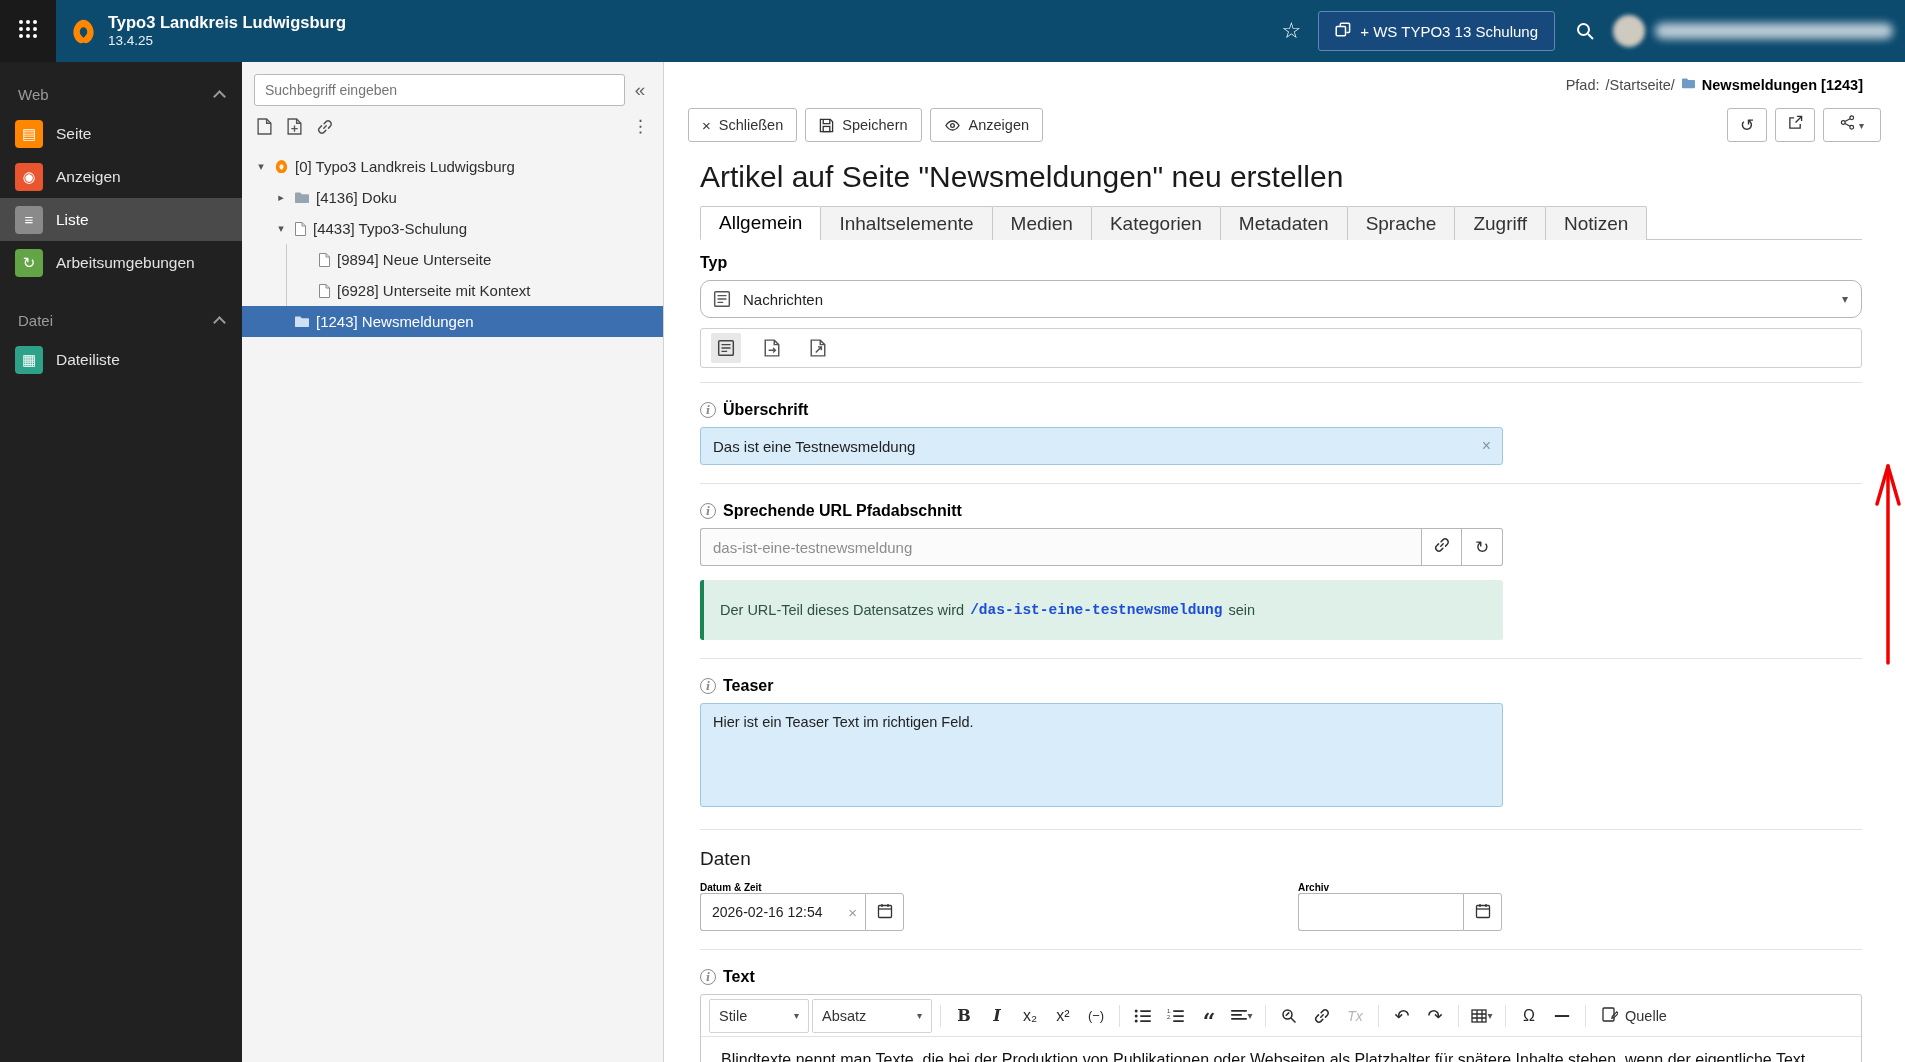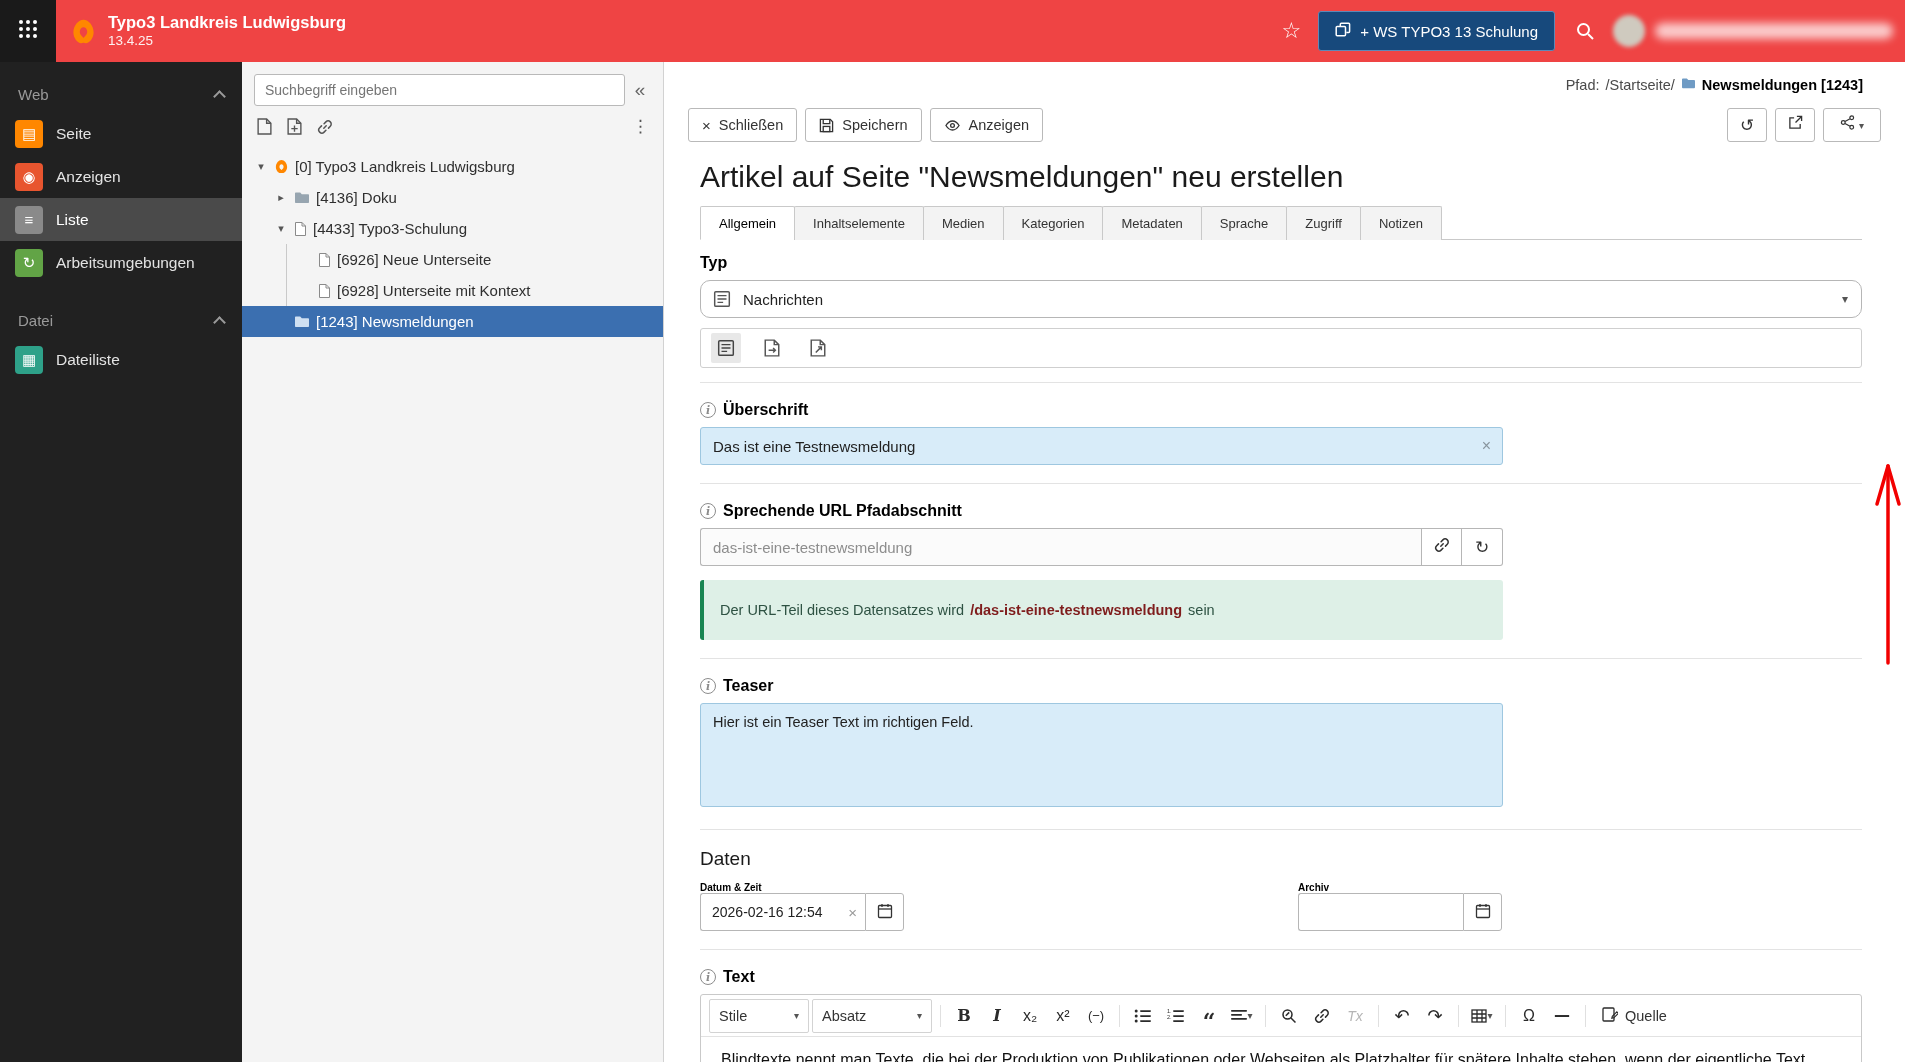--- a/index.html
+++ b/index.html
@@ -1,21 +1,21 @@
 <!DOCTYPE html>
 <html><head>
 <meta charset="utf-8">
 <style>
   html,body{margin:0;padding:0;background:#fff;}
   .screen{position:relative;width:1905px;height:1062px;overflow:hidden;
     font-family:"Liberation Sans",sans-serif;background:#fff;color:#222;}
   *{box-sizing:border-box;}
 
   
-  .topbar{position:absolute;left:0;top:0;width:1905px;height:62px;background:#ef4444;display:flex;align-items:center;z-index:50;}
+  .topbar{position:absolute;left:0;top:0;width:1905px;height:62px;background:#0c4a6e;display:flex;align-items:center;z-index:50;}
   .tb-grid-btn{width:56px;height:62px;background:#1a1a1a;display:flex;align-items:center;justify-content:center;cursor:pointer;flex:0 0 auto;}
   .tb-logo{margin-left:14px;display:flex;align-items:center;flex:0 0 auto;}
   .tb-titles{margin-left:11px;color:#fff;line-height:1.25;}
   .tb-site{font-size:16.5px;font-weight:bold;}
   .tb-version{font-size:13.5px;opacity:.92;}
   .tb-right{position:absolute;right:0;top:0;height:62px;display:flex;align-items:center;}
   .tb-star{color:#fff;font-size:22px;margin-right:17px;cursor:pointer;}
   .tb-ws-btn{height:40px;padding:0 16px;background:#17497c;border:1px solid #5d89b8;border-radius:3px;color:#fff;font-size:15px;display:flex;align-items:center;gap:9px;cursor:pointer;}
   .tb-search{margin:0 18px 0 20px;cursor:pointer;display:flex;}
   .tb-avatar{width:32px;height:32px;border-radius:50%;background:#cfcabf;filter:blur(2px);margin-right:10px;}
@@ -57,21 +57,21 @@
   .dbtn{height:34px;background:#fff;border:1px solid #b9b9b9;border-radius:3px;padding:0 13px;display:flex;align-items:center;gap:8px;font-size:14.5px;color:#333;cursor:pointer;}
   .dbtn .bi{font-size:15px;color:#333;display:flex;}
   .btn-right{margin-left:auto;display:flex;gap:8px;}
   .ibtn{width:40px;height:34px;background:#fff;border:1px solid #b9b9b9;border-radius:3px;display:flex;align-items:center;justify-content:center;gap:4px;font-size:17px;color:#333;cursor:pointer;}
   .ibtn.split{width:58px;}
   .mini-caret{font-size:10px;color:#555;}
 
   .page-title{font-size:30px;font-weight:500;color:#1a1a1a;margin:18px 43px 12px 36px;}
 
   .tabs{display:flex;margin:0 43px 0 36px;border-bottom:1px solid #c9c9c9;}
-  .tab{height:34px;display:flex;align-items:center;padding:0 18px;font-size:13px;color:#333;background:#f3f3f3;border:1px solid #c9c9c9;border-bottom:none;margin-right:-1px;margin-bottom:-1px;border-radius:2px 2px 0 0;cursor:pointer;}
+  .tab{height:34px;display:flex;align-items:center;padding:0 18px;font-size:19px;color:#333;background:#f3f3f3;border:1px solid #c9c9c9;border-bottom:none;margin-right:-1px;margin-bottom:-1px;border-radius:2px 2px 0 0;cursor:pointer;}
   .tab.active{background:#fff;color:#000;border-bottom:1px solid #fff;}
 
   .form-body{padding:0 43px 0 36px;}
   .section{padding:18px 0;border-top:1px solid #e3e3e3;}
   .section.first{border-top:none;padding-top:14px;padding-bottom:14px;}
   .flabel{display:flex;align-items:center;gap:7px;font-size:16px;font-weight:bold;color:#000;margin-bottom:8px;}
   .info-i{width:16px;height:16px;border:1px solid #8c8c8c;border-radius:50%;color:#8c8c8c;font:italic bold 11px/13px "DejaVu Serif",serif;display:inline-flex;align-items:center;justify-content:center;flex:0 0 auto;}
 
   .typ-select{margin-top:8px;height:38px;border:1px solid #b6b6b6;border-radius:10px;background:#fff;display:flex;align-items:center;width:1162px;cursor:pointer;}
   .typ-select .sic{margin:0 12px;display:flex;color:#444;}
@@ -84,21 +84,21 @@
   .inwrap{position:relative;width:803px;}
   .tinput{width:100%;height:38px;border:1px solid #9ec7e0;border-radius:3px;background:#d8ecf9;padding:0 34px 0 12px;font-size:15px;color:#222;outline:none;font-family:"Liberation Sans",sans-serif;}
   .clear-x{position:absolute;right:12px;top:50%;transform:translateY(-50%);color:#88959e;font-size:16px;cursor:pointer;}
 
   .slug-group{display:flex;width:803px;}
   .slug-input{flex:1;height:38px;border:1px solid #b6b6b6;border-right:none;border-radius:3px 0 0 3px;background:#fbfbfb;padding:0 12px;font-size:15px;color:#444;outline:none;font-family:"Liberation Sans",sans-serif;}
   .slug-input::placeholder{color:#8d8d8d;opacity:1;}
   .slug-btn{width:41px;height:38px;border:1px solid #b6b6b6;border-left-width:1px;background:#fff;display:flex;align-items:center;justify-content:center;color:#333;font-size:17px;cursor:pointer;}
   .slug-btn+.slug-btn{border-left:none;border-radius:0 3px 3px 0;}
   .notice{margin-top:14px;width:803px;min-height:46px;background:#def0e7;border-left:4px solid #188552;border-radius:3px;display:flex;align-items:center;padding:6px 16px;font-size:14.5px;color:#2e5243;}
-  .notice .mono{font-family:Liberation Sans, sans-serif;font-weight:bold;margin:16px 6px;color:#7f1d1d;}
+  .notice .mono{font-family:Liberation Mono, monospace;font-weight:bold;margin:16px 6px;color:#1d4ed8;}
 
   .teaser-ta{width:803px;height:104px;border:1px solid #9ec7e0;border-radius:3px;background:#d8ecf9;padding:10px 12px;font-size:14.5px;color:#222;resize:none;outline:none;font-family:"Liberation Sans",sans-serif;}
 
   .daten-h{font-size:19px;color:#1a1a1a;margin-bottom:12px;}
   .daten-row{display:flex;}
   .dcol1{width:598px;}
   .dlabel{font-size:10px;font-weight:bold;color:#000;}
   .date-group{display:flex;}
   .date-inwrap{position:relative;width:165px;}
   .date-input{width:100%;height:38px;border:1px solid #b6b6b6;border-right:none;border-radius:3px 0 0 3px;background:#fff;padding:0 28px 0 11px;font-size:14px;color:#222;outline:none;font-family:"Liberation Sans",sans-serif;}
@@ -266,21 +266,21 @@
         <span>[4433] Typo3-Schulung</span>
       </div>
       <div class="trow lv2">
         <span class="tw"></span>
         <span class="ticon">
             <svg width="13" height="16" viewBox="0 0 13 16">
               <path fill="#fff" stroke="#8a8a8a" d="M1.5 1.5h6.5l3.5 3.5v9.5h-10z"></path>
               <path fill="none" stroke="#8a8a8a" d="M8 1.5V5h3.5"></path>
             </svg>
           </span>
-        <span>[6926] Neue Unterseite</span>
+        <span>[9894] Neue Unterseite</span>
       </div>
       <div class="trow lv2">
         <span class="tw"></span>
         <span class="ticon">
             <svg width="13" height="16" viewBox="0 0 13 16">
               <path fill="#fff" stroke="#8a8a8a" d="M1.5 1.5h6.5l3.5 3.5v9.5h-10z"></path>
               <path fill="none" stroke="#8a8a8a" d="M8 1.5V5h3.5"></path>
             </svg>
           </span>
         <span>[6928] Unterseite mit Kontext</span>

